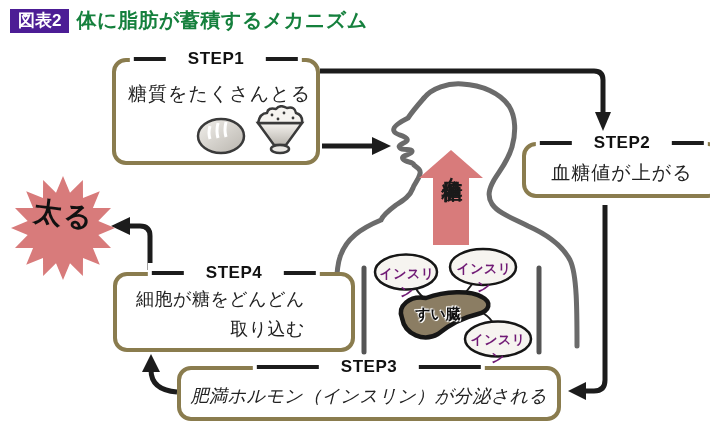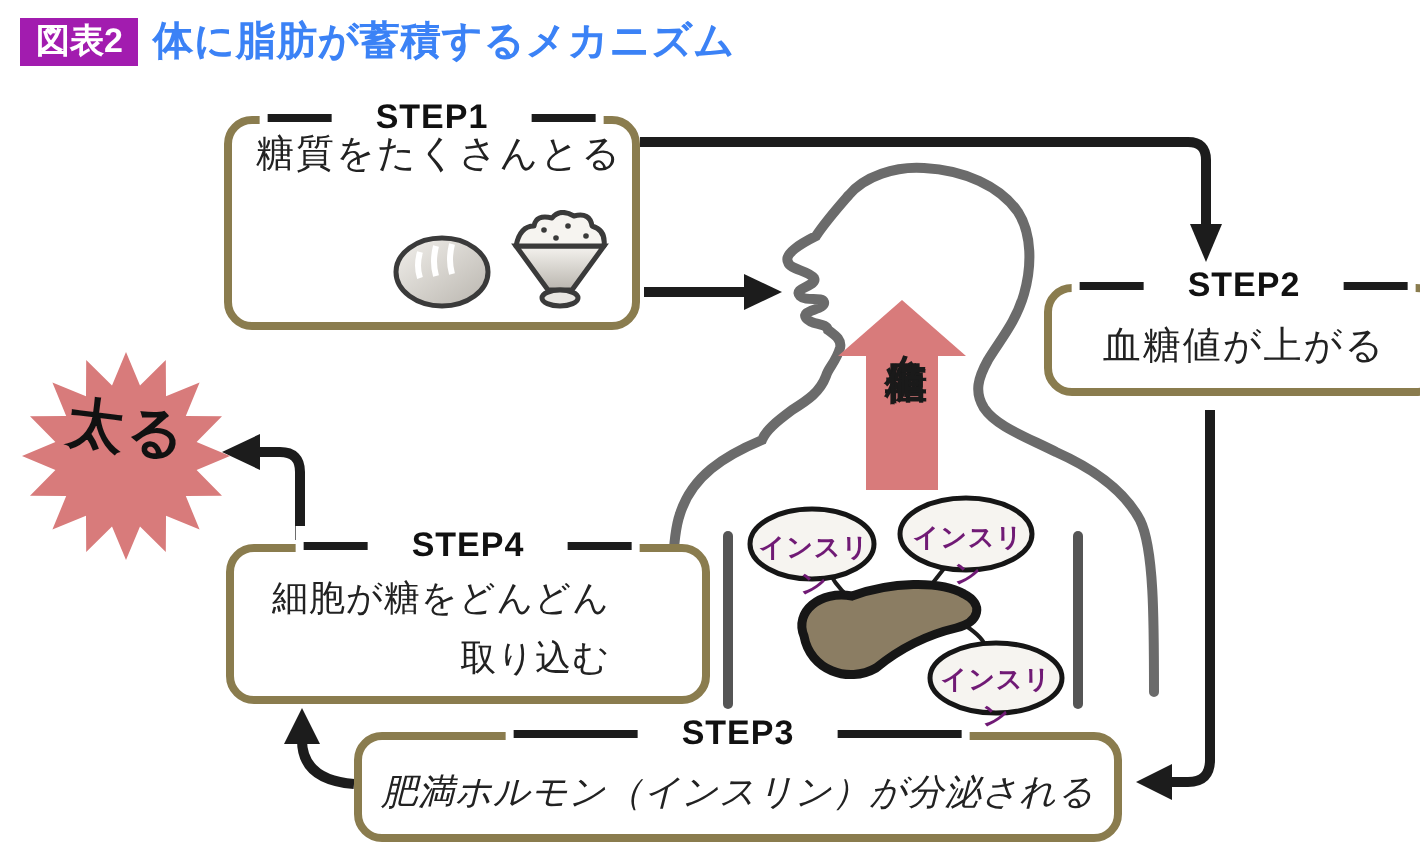--- a/index.html
+++ b/index.html
@@ -3,32 +3,32 @@
 <meta charset="utf-8">
 <style>
   html,body{margin:0;padding:0;background:#fff;}
   #stage{
     position:relative;width:710px;height:434px;background:#ffffff;overflow:hidden;
     font-family:"Liberation Sans","DejaVu Sans",sans-serif;color:#1c1c1c;
   }
   #draw-layer{position:absolute;left:0;top:0;width:710px;height:434px;z-index:1;}
   
   .hdr{position:absolute;left:10px;top:7px;display:flex;align-items:center;gap:7px;z-index:5;}
-  .hdr-badge{background:#a21caf;color:#fff;font-weight:bold;font-size:17px;padding:3px 8px 4px;line-height:1;}
-  .hdr-title{font-weight:bold;font-size:20px;color:#3b82f6;letter-spacing:.5px;}
+  .hdr-badge{background:#4c1d95;color:#fff;font-weight:bold;font-size:17px;padding:3px 8px 4px;line-height:1;}
+  .hdr-title{font-weight:bold;font-size:20px;color:#15803d;letter-spacing:.5px;}
   
   .step-box{position:absolute;background:#fff;border:4px solid #8a7c4e;border-radius:14px;box-sizing:border-box;z-index:4;}
   .step-tab{position:absolute;top:-13px;left:50%;transform:translateX(-50%);
     display:flex;align-items:center;gap:22px;background:#fff;padding:0 4px;white-space:nowrap;}
   .step-tab .bar{height:4px;width:32px;background:#1c1c1c;}
   .step-tab .bar.long{width:62px;}
   .step-tab .lbl{font-weight:bold;font-size:17px;color:#111;letter-spacing:.5px;}
   .step-text{position:absolute;font-size:19px;color:#222;letter-spacing:1px;}
   #step1{left:112px;top:58px;width:208px;height:107px;}
-  #step1 .step-text{left:12px;top:2px;}
+  #step1 .step-text{left:12px;top:19px;}
   #step1-icons{position:absolute;right:10px;bottom:6px;display:flex;align-items:flex-end;gap:8px;}
   #step2{left:522px;top:142px;width:200px;height:56px;}
   #step2 .step-text{left:0;right:0;top:14px;text-align:center;}
   #step3{left:177px;top:366px;width:384px;height:55px;}
   #step3 .step-text{left:0;right:0;top:14px;text-align:center;font-size:18px;letter-spacing:.5px;font-style:italic;}
   #step4{left:113px;top:272px;width:242px;height:80px;}
   #step4 .step-text{left:12px;top:9px;width:176px;font-size:18px;line-height:1.65;letter-spacing:.5px;text-align:right;}
   
   #burst-label{position:absolute;left:24px;top:196px;width:80px;text-align:center;
     font-size:28px;font-weight:bold;color:#111;transform:rotate(7deg);z-index:5;letter-spacing:2px;}
@@ -181,17 +181,18 @@
       <span class="bar"></span>
       <span class="lbl">STEP4</span>
       <span class="bar"></span>
     </div>
     <div class="step-text">細胞が糖をどんどん取り込む</div>
   </div>
 
   <div id="burst-label">太る</div>
 
   <div id="blood-label">血糖値</div>
+  <div id="pancreas-label">すい臓</div>
   <div class="bubble-label" id="bubble-label-0">インスリン</div>
   <div class="bubble-label" id="bubble-label-1">インスリン</div>
   <div class="bubble-label" id="bubble-label-2">インスリン</div>
 
 </div>
 
 </body></html>

